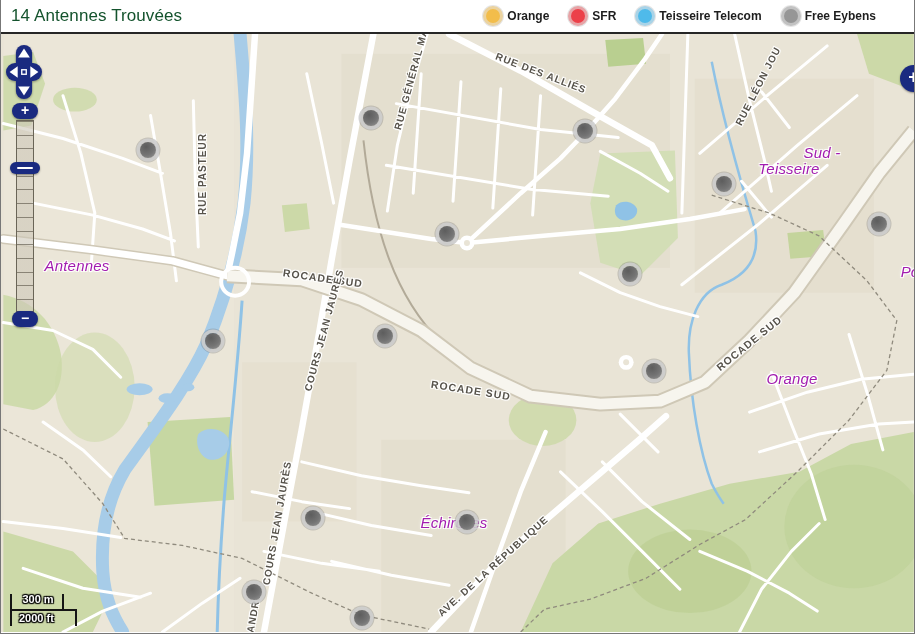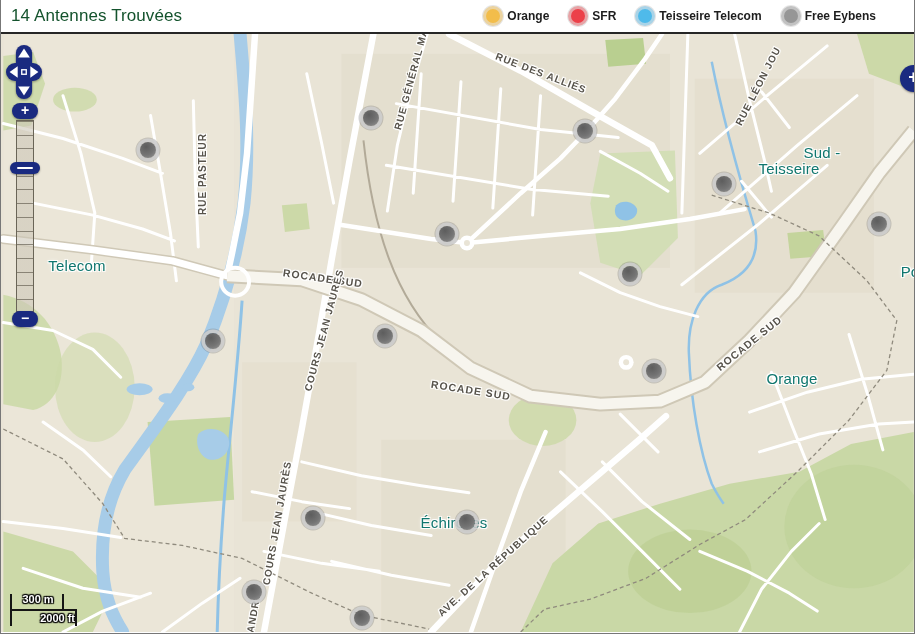--- a/index.html
+++ b/index.html
@@ -15,22 +15,22 @@
   .legend-label { font-size:12px; color:#1e1e1e; white-space:nowrap; }
 
   
   .map { position:relative; width:100%; height:598px; overflow:hidden; background:#e9e4d6; }
   .map svg.base { position:absolute; left:0; top:0; }
 
   .label-layer, .marker-layer { position:absolute; inset:0; pointer-events:none; }
 
   .street-label { position:absolute; font-weight:bold; color:#57534b; letter-spacing:1px; white-space:nowrap;
     text-shadow:-1px -1px 0 #fff, 1px -1px 0 #fff, -1px 1px 0 #fff, 1px 1px 0 #fff, 0 0 3px #fff; }
-  .place-label { position:absolute; color:#0f766e; letter-spacing:.2px; white-space:nowrap;
-    text-shadow:-1px -1px 0 rgba(255,255,255,.9), 1px -1px 0 rgba(255,255,255,.9), -1px 1px 0 rgba(255,255,255,.9), 1px 1px 0 rgba(255,255,255,.9), 0 0 4px rgba(255,255,255,.9); }
+  .place-label { position:absolute; color:#a21caf; letter-spacing:.2px; white-space:nowrap;
+    text-shadow:-1px -1px 0 rgba(255,255,255,.9), 1px -1px 0 rgba(255,255,255,.9), -1px 1px 0 rgba(255,255,255,.9), 1px 1px 0 rgba(255,255,255,.9), 0 0 4px rgba(255,255,255,.9);font-style:italic; }
 
   .antenna-marker { position:absolute; width:16px; height:16px; margin:-8px 0 0 -8px; border-radius:50%;
     background:radial-gradient(circle at 38% 30%, #5d5d5d, #747474 55%, #969696 100%);
     box-shadow:0 0 0 3.5px rgba(208,208,208,.85), 0 0 0 4.5px rgba(110,110,110,.3), 0 1px 3px rgba(0,0,0,.25);
     pointer-events:auto; cursor:pointer; }
 
   
   .compass { position:absolute; left:4px; top:11px; width:38px; height:54px; filter:drop-shadow(0 1px 1px rgba(0,0,0,.35)); cursor:pointer; }
   .zoomctl { position:absolute; left:0; top:0; }
   .zbtn { position:absolute; left:11px; width:26px; height:16px; background:#1a2a80; border-radius:8px; color:#fff;
@@ -42,21 +42,21 @@
   .zhandle { position:absolute; left:9px; top:128px; width:30px; height:12px; background:#1a2a80; border-radius:6px; cursor:grab; box-shadow:0 1px 2px rgba(0,0,0,.4); }
   .zhandle .zbar { position:absolute; left:7px; right:7px; top:5px; height:2px; background:#fff; border-radius:1px; }
 
   .expand-btn { position:absolute; left:899px; top:31px; width:27px; height:27px; border-radius:50%; background:#1a2a80;
     color:#fff; font-size:18px; font-weight:bold; text-align:center; line-height:25px; cursor:pointer; box-shadow:0 1px 2px rgba(0,0,0,.4); }
 
   
   .scalebar { position:absolute; left:4px; top:556px; width:80px; height:42px; font-size:11px; font-weight:bold; color:#fff; }
   .scalebar .lbl { position:absolute; text-shadow:0 0 2px #000, 1px 1px 1px #000, -1px -1px 1px #000, 1px -1px 1px #000, -1px 1px 1px #000; }
   .sb-m  { left:8px;  top:3px;  width:50px; text-align:center; }
-  .sb-ft { left:14px; top:22px; width:56px; text-align:right; }
+  .sb-ft { left:14px; top:22px; width:56px; text-align:left; }
   .sb-line { position:absolute; background:#151515; }
   .sb-base  { left:5px;  top:19px; width:67px; height:2px; }
   .sb-left  { left:5px;  top:4px;  width:2px;  height:32px; }
   .sb-mid   { left:57px; top:4px;  width:2px;  height:17px; }
   .sb-right { left:70px; top:19px; width:2px;  height:17px; }
 </style>
 </head>
 <body>
 
 <div class="page">
@@ -149,21 +149,21 @@
         <span class="street-label" style="left: 757px; top: 52px; font-size: 10px; transform: translate(-50%, -50%) rotate(-63deg);">RUE LÉON JOU</span>
         <span class="street-label" style="left: 322px; top: 244px; font-size: 10.5px; transform: translate(-50%, -50%) rotate(8deg);">ROCADE SUD</span>
         <span class="street-label" style="left: 470px; top: 356px; font-size: 10.5px; transform: translate(-50%, -50%) rotate(9deg);">ROCADE SUD</span>
         <span class="street-label" style="left: 748px; top: 309px; font-size: 10.5px; transform: translate(-50%, -50%) rotate(-39deg);">ROCADE SUD</span>
         <span class="street-label" style="left: 323px; top: 296px; font-size: 10px; transform: translate(-50%, -50%) rotate(-75deg);">COURS JEAN JAURÈS</span>
         <span class="street-label" style="left: 276px; top: 489px; font-size: 10px; transform: translate(-50%, -50%) rotate(-80deg);">COURS JEAN JAURÈS</span>
         <span class="street-label" style="left: 492px; top: 532px; font-size: 10px; transform: translate(-50%, -50%) rotate(-42deg);">AVE. DE LA RÉPUBLIQUE</span>
         <span class="street-label" style="left: 251px; top: 588px; font-size: 10px; transform: translate(-50%, -50%) rotate(-80deg);">NT-ANDRÉ</span>
       </div>
     <div class="label-layer">
-        <span class="place-label" style="left: 76px; top: 231px; font-size: 15px; transform: translate(-50%, -50%);">Telecom</span>
+        <span class="place-label" style="left: 76px; top: 231px; font-size: 15px; transform: translate(-50%, -50%);">Antennes</span>
         <span class="place-label" style="left: 821px; top: 118px; font-size: 15px; transform: translate(-50%, -50%);">Sud -</span>
         <span class="place-label" style="left: 788px; top: 134px; font-size: 15px; transform: translate(-50%, -50%);">Teisseire</span>
         <span class="place-label" style="left: 791px; top: 344px; font-size: 15px; transform: translate(-50%, -50%);">Orange</span>
         <span class="place-label" style="left: 453px; top: 488px; font-size: 15px; transform: translate(-50%, -50%);">Échirolles</span>
         <span class="place-label" style="left: 786px; top: 592px; font-size: 15.5px; transform: translate(-50%, -50%); margin-top: 16px;">Bresson</span>
         <span class="place-label" style="left: 909px; top: 237px; font-size: 15px; transform: translate(-50%, -50%);">Po</span>
       </div>
 
     <div class="marker-layer">
         <div class="antenna-marker" style="left: 147px; top: 116px;"></div>

